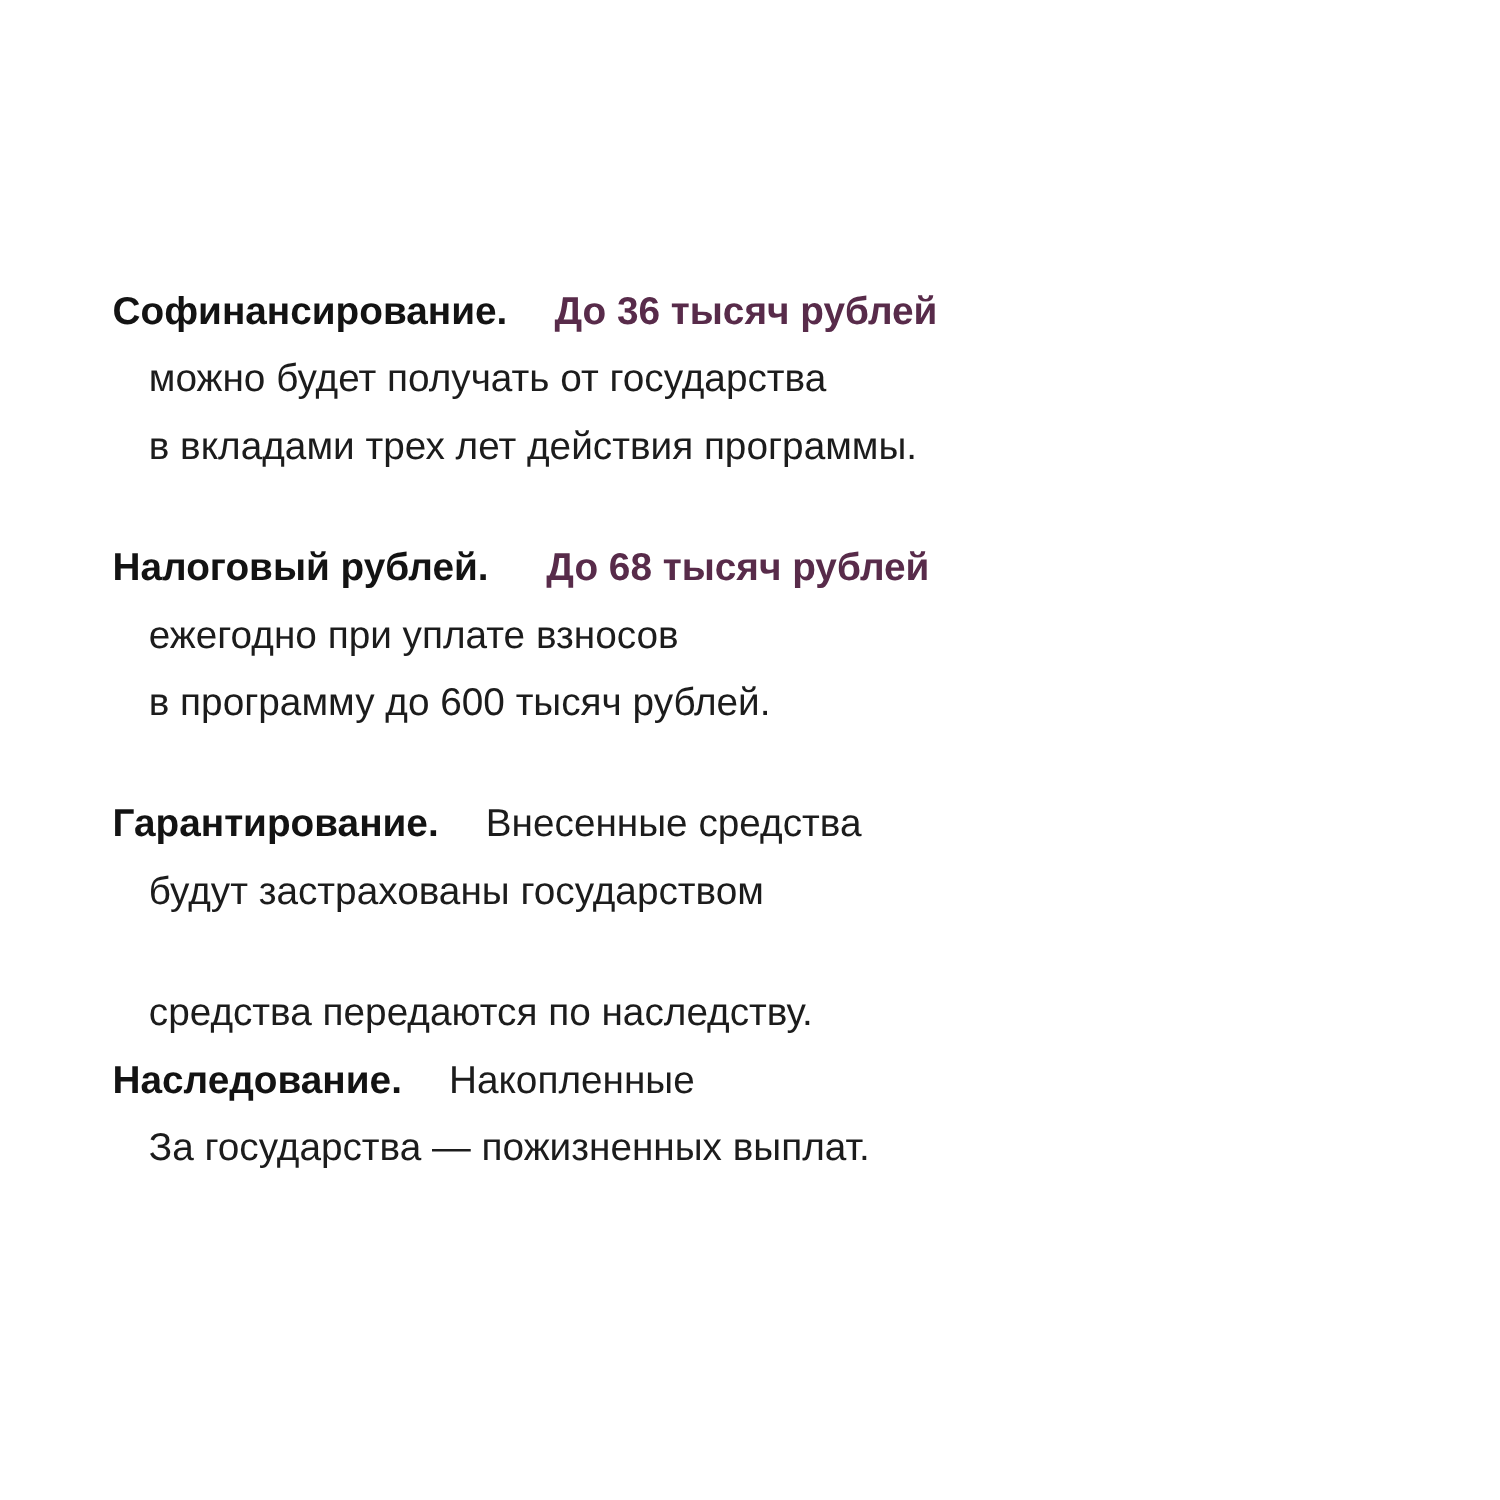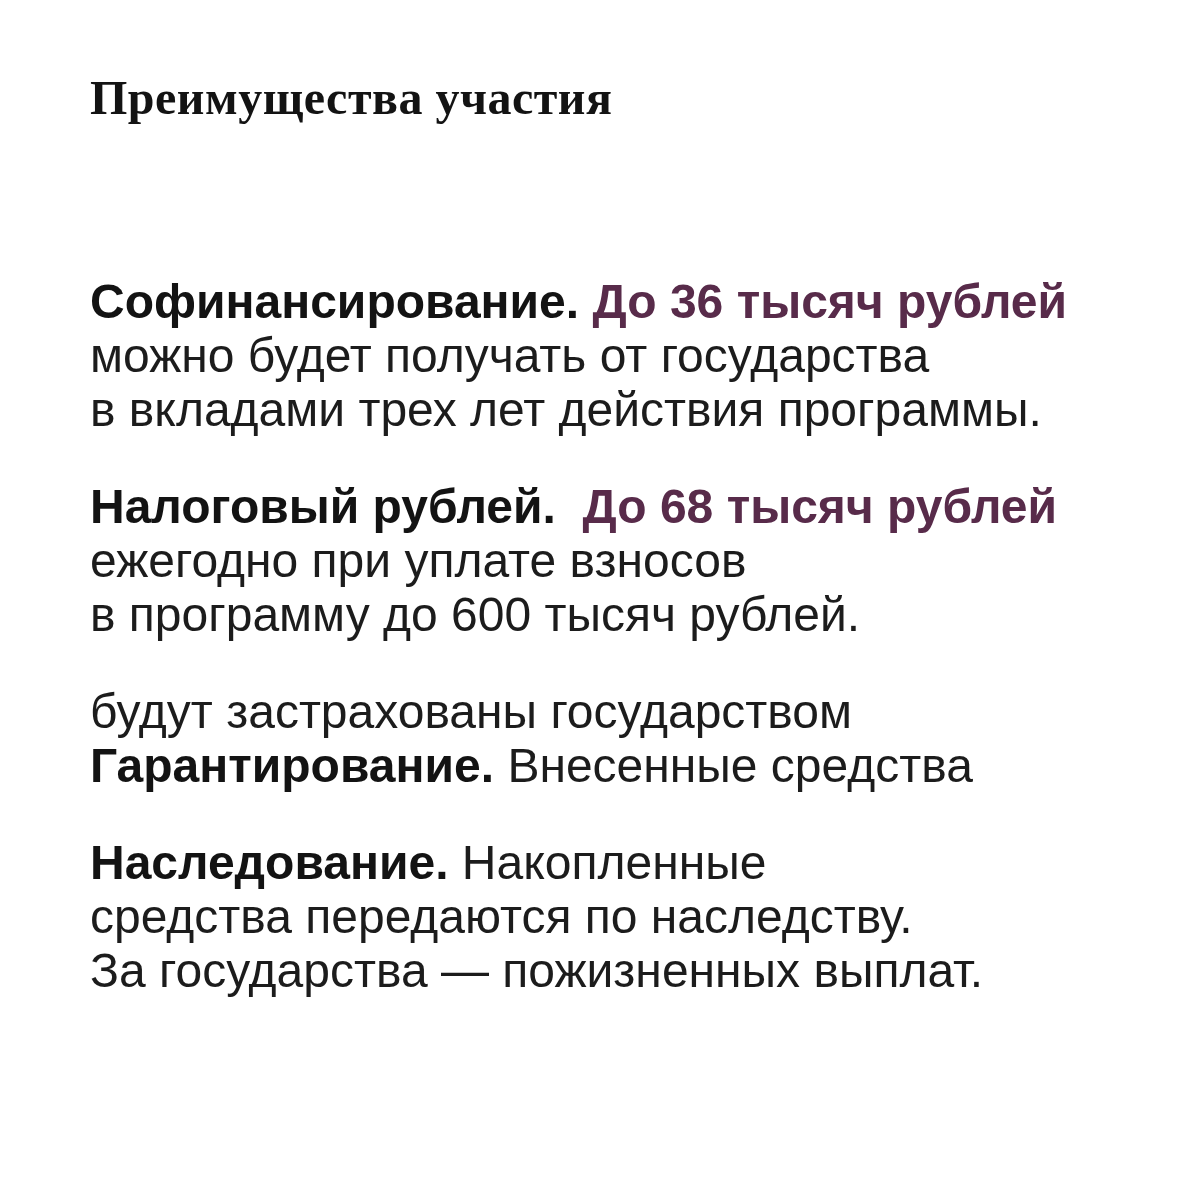--- a/index.html
+++ b/index.html
@@ -28,57 +28,57 @@
     color:#131313;
     margin:0;
     letter-spacing:0.5px;
   }
   .benefits{
     margin-top:150px;
   }
   .paragraph{margin:0;}
   .paragraph:not(:first-child){margin-top:43px;}
   .line{
-    font-size:48px;
+    font-size:31px;
     line-height:54px;
     white-space:pre-wrap;
     color:var(--text);
   }
   .seg-lead{
     font-weight:700;
     color:#131313;
   }
   .seg-accent{
     font-weight:700;
     color:var(--accent);
   }
   .seg-body{
     font-weight:400;
     color:var(--text);
+    margin-left:29px;
   }
 </style>
 </head>
 <body>
 
 <div class="card">
-  <h1 class="title">Преимущества участия</h1>
   <main class="benefits">
       <div class="paragraph">
         <div class="line"><span class="seg-lead">Софинансирование.</span><span class="seg-body"> </span><span class="seg-accent">До 36 тысяч рублей</span></div>
         <div class="line"><span class="seg-body">можно будет получать от государства</span></div>
         <div class="line"><span class="seg-body">в вкладами трех лет действия программы.</span></div>
       </div>
       <div class="paragraph">
         <div class="line"><span class="seg-lead">Налоговый рублей.</span><span class="seg-body">  </span><span class="seg-accent">До 68 тысяч рублей</span></div>
         <div class="line"><span class="seg-body">ежегодно при уплате взносов</span></div>
         <div class="line"><span class="seg-body">в программу до 600 тысяч рублей.</span></div>
       </div>
       <div class="paragraph">
+        <div class="line"><span class="seg-lead">Гарантирование.</span><span class="seg-body"> Внесенные средства</span></div>
         <div class="line"><span class="seg-body">будут застрахованы государством</span></div>
-        <div class="line"><span class="seg-lead">Гарантирование.</span><span class="seg-body"> Внесенные средства</span></div>
       </div>
       <div class="paragraph">
+        <div class="line"><span class="seg-body">средства передаются по наследству.</span></div>
         <div class="line"><span class="seg-lead">Наследование.</span><span class="seg-body"> Накопленные</span></div>
-        <div class="line"><span class="seg-body">средства передаются по наследству.</span></div>
         <div class="line"><span class="seg-body">За государства — пожизненных выплат.</span></div>
       </div>
     </main>
 </div>
 
 </body></html>

